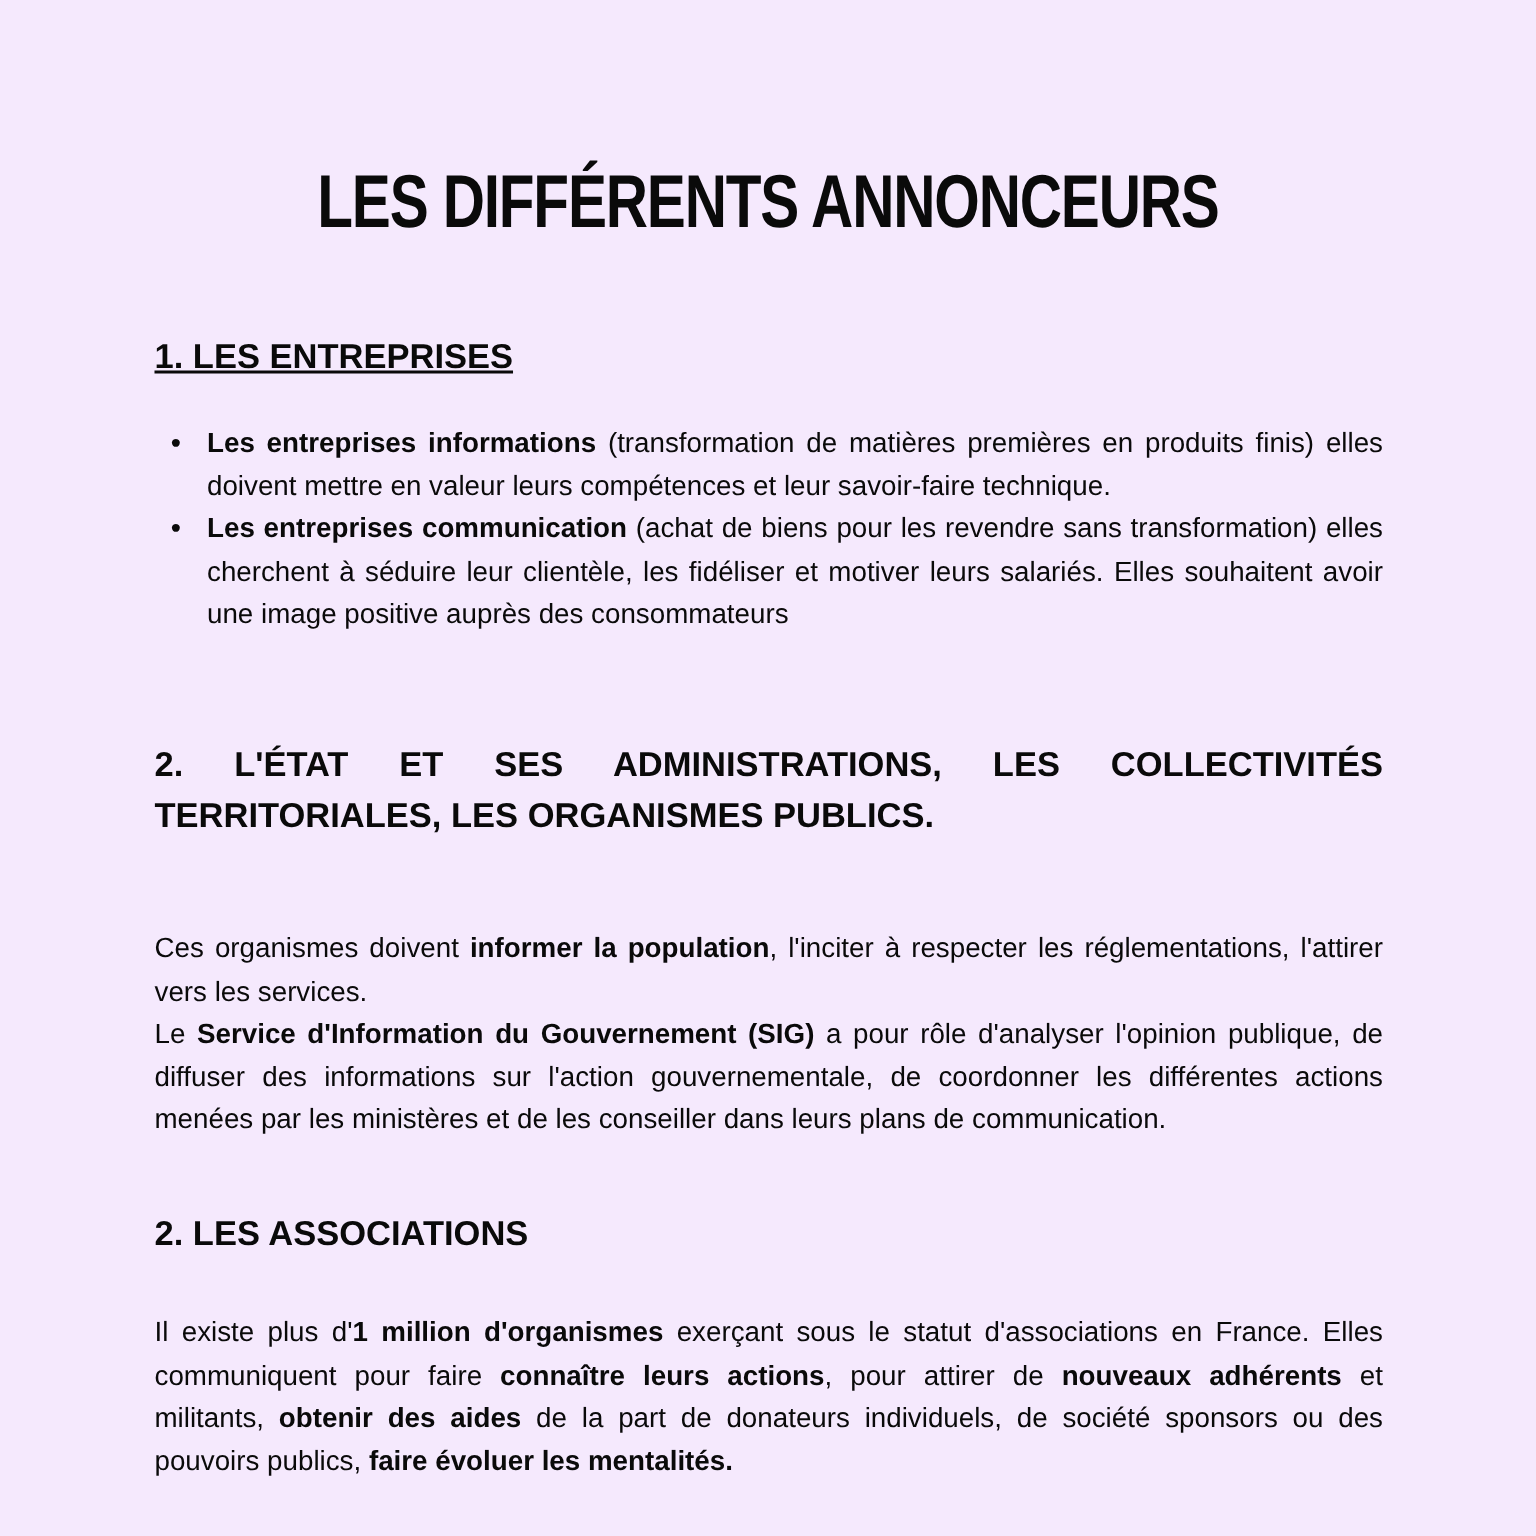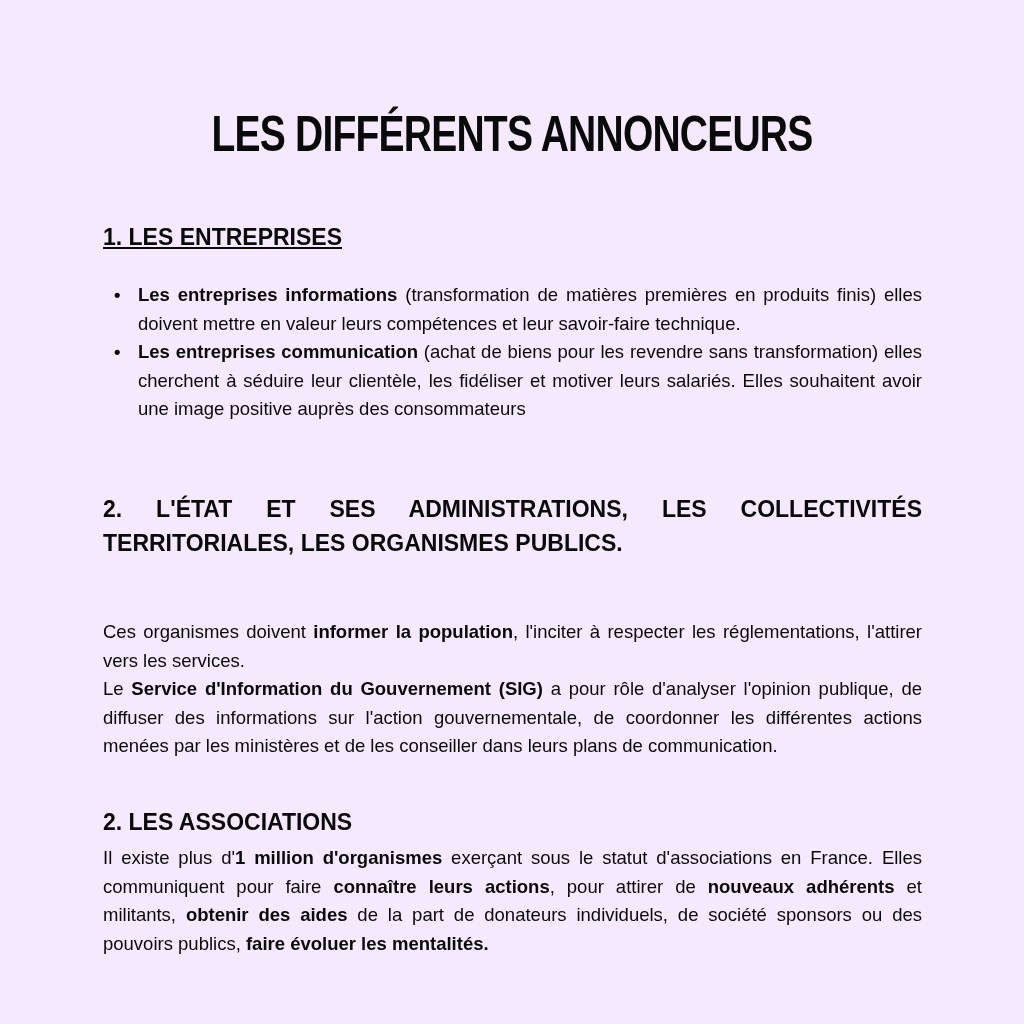--- a/index.html
+++ b/index.html
@@ -36,21 +36,21 @@
   li { position: relative; text-align: justify; }
   li .bullet {
     position: absolute; left: -24px; top: 0; font-weight: bold;
   }
   b { font-weight: bold; }
   #s1h { top: 220px; text-decoration: underline; }
   #s1l { top: 281px; }
   #s2h { top: 492px; }
   #s2p { top: 592px; margin-top: 26px; }
   #s3h { top: 805px; }
-  #s3p { top: 844px; }
+  #s3p { top: 874px; }
 </style>
 </head>
 <body>
 
 <h1 class="title">LES DIFFÉRENTS ANNONCEURS</h1>
 
 <div class="content" id="s1h">
   <h2>1. LES ENTREPRISES</h2>
 </div>
 

